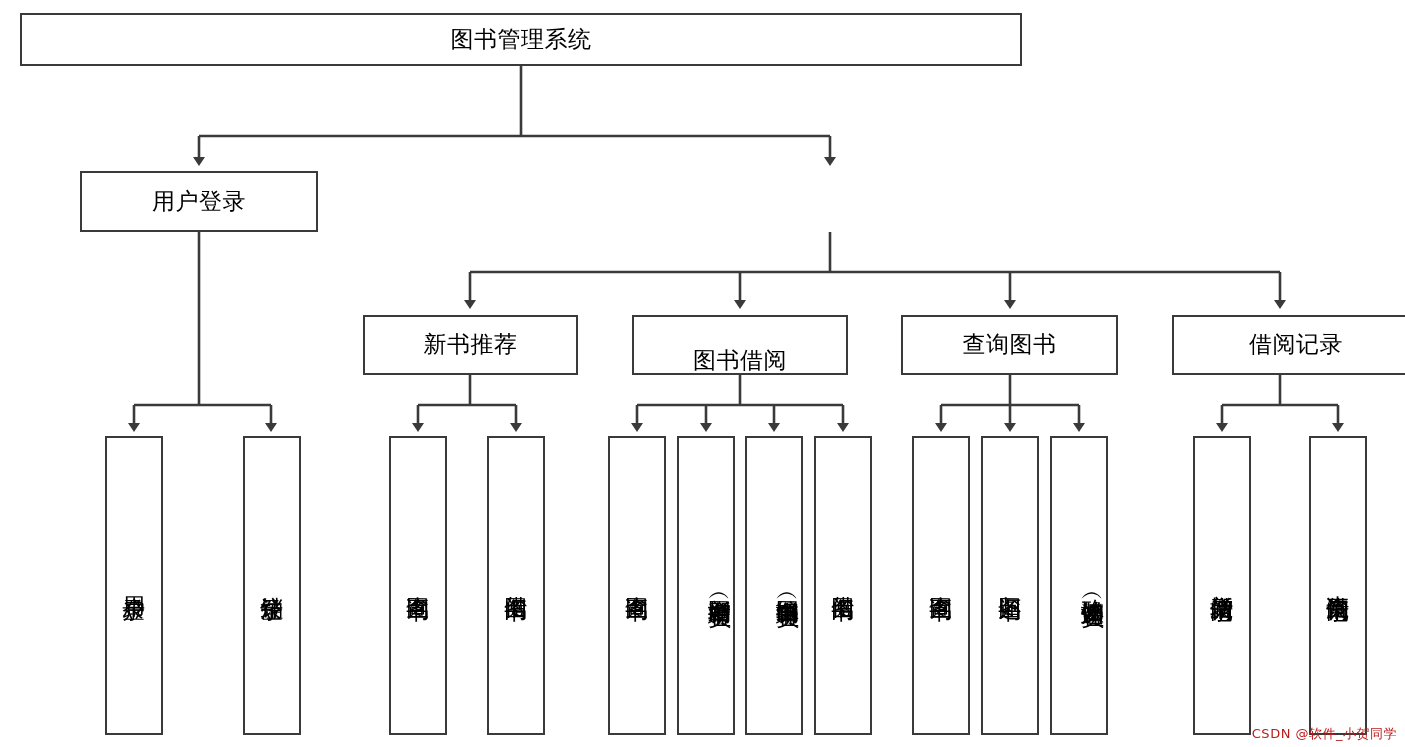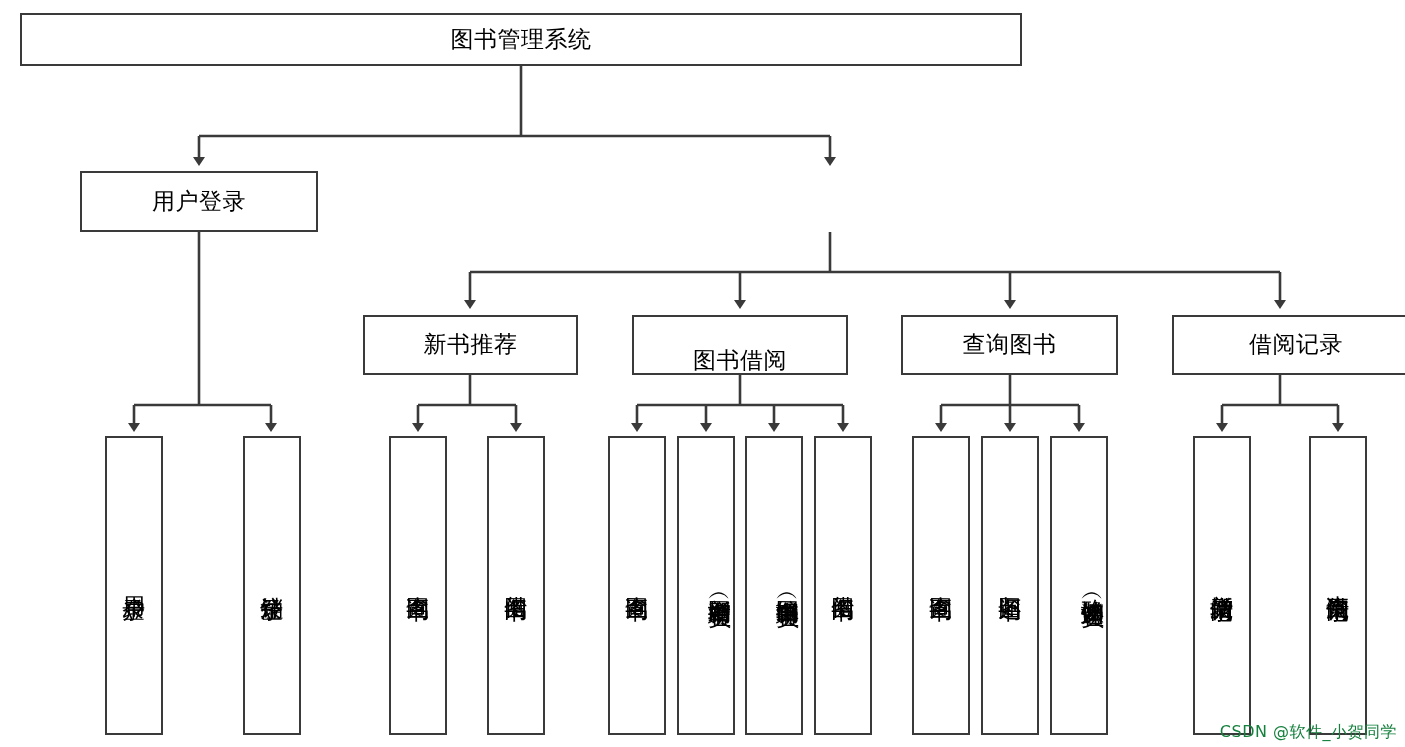--- a/index.html
+++ b/index.html
@@ -58,22 +58,22 @@
     align-items: center;
     padding-top: 0;
   }
   .node-label {
     display: block;
   }
   #watermark {
     position: absolute;
     right: 8px;
     bottom: 4px;
-    font-size: 16px;
-    color: #15803d;
+    font-size: 13px;
+    color: #b91c1c;
     letter-spacing: 0.5px;
     white-space: nowrap;
     user-select: none;
     margin-left: 44px;
   }
 </style>
 </head>
 <body>
 
 <div id="diagram-canvas">

